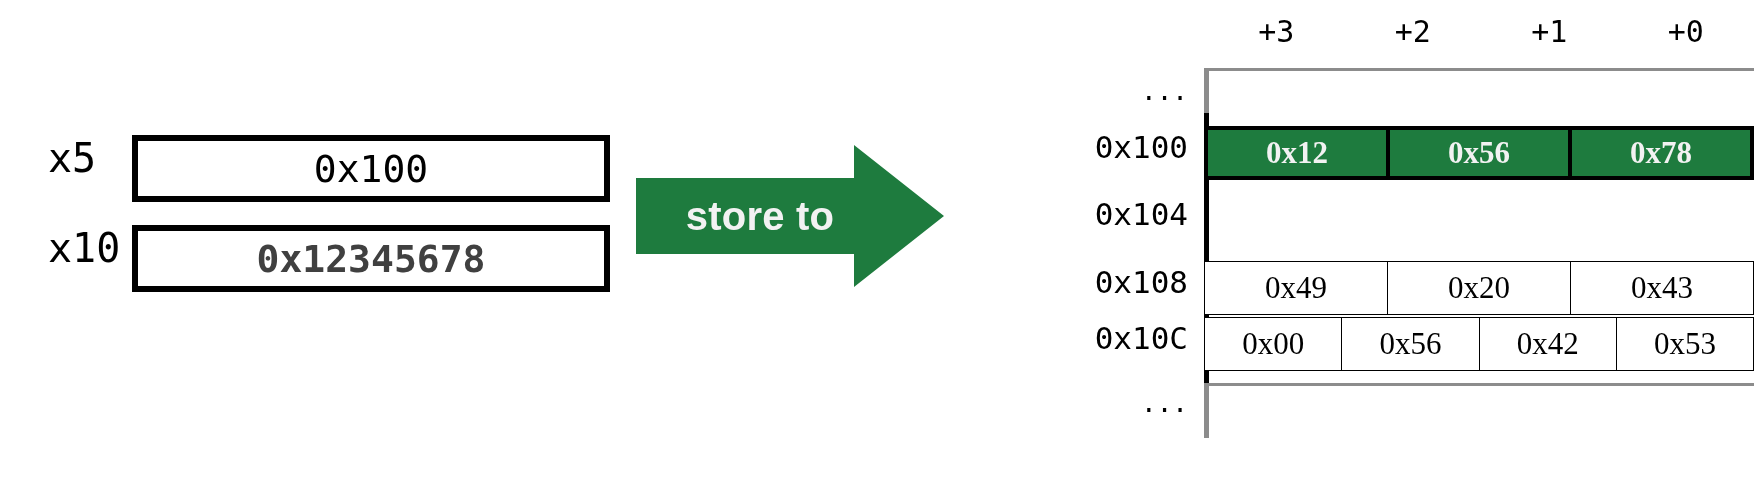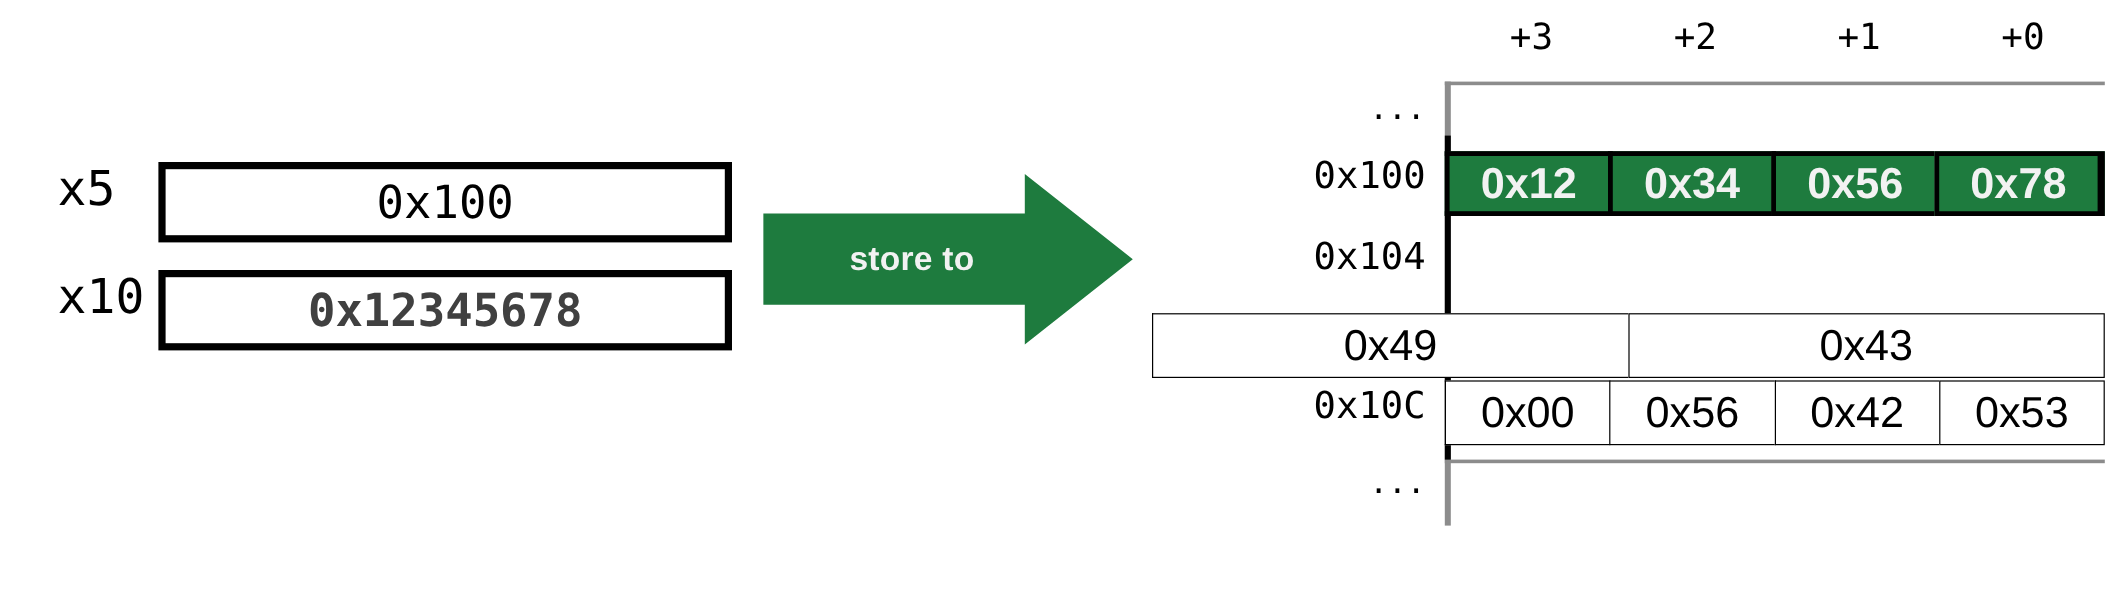--- a/index.html
+++ b/index.html
@@ -76,21 +76,21 @@
   .arrow-label {
     position: absolute;
     left: 0px;
     top: 0px;
     width: 248px;
     height: 152px;
     display: flex;
     align-items: center;
     justify-content: center;
     font-family: "Liberation Sans", sans-serif;
-    font-size: 28px;
+    font-size: 40px;
     font-weight: bold;
     color: #f2f2f2;
     letter-spacing: 0.2px;
     pointer-events: none;
   }
 
   
   #memory {
     position: absolute;
     left: 960px;
@@ -186,41 +186,41 @@
   }
   .cells {
     flex: 1;
     display: flex;
   }
   .cell {
     flex: 1;
     display: flex;
     align-items: center;
     justify-content: center;
-    font-family: Liberation Sans, sans-serif;
-    font-size: 36px;
+    font-family: Liberation Serif, serif;
+    font-size: 31px;
     color: #000000;
     background: #ffffff;
     border: 1.5px solid #000000;
     border-right: none;
     box-sizing: border-box;
     margin-top: 13px;
   }
   .cell:last-child { border-right: 1.5px solid #000000; }
 
   
   .mem-row.highlight .cell {
     background: #1e7b3e;
     color: #f2f2f2;
     font-weight: bold;
     border: 4px solid #000000;
     border-right: none;
   }
   .mem-row.highlight .cell:last-child {
-    border-right: 6px solid #000000;
+    border-right: 4px solid #000000;
   }
 
   
   #grid-left-edge {
     position: absolute;
     left: 244px;
     top: 113px;
     width: 5px;
     height: 270px;
     background: #000000;
@@ -268,33 +268,34 @@
   <div id="gray-bottom"></div>
   <div id="grid-left-edge"></div>
 
   <div class="ellipsis top">...</div>
   <div class="ellipsis bottom">...</div>
 
   <div class="mem-row row0 highlight">
     <div class="addr">0x100</div>
     <div class="cells">
       <div class="cell">0x12</div>
-      <div class="cell">0x34</div>
       <div class="cell">0x56</div>
       <div class="cell">0x78</div>
     </div>
   </div>
 
   <div class="mem-row row1">
     <div class="addr">0x104</div>
   </div>
 
   <div class="mem-row row2">
+    <div class="addr">0x108</div>
     <div class="cells">
       <div class="cell">0x49</div>
+      <div class="cell">0x20</div>
       <div class="cell">0x43</div>
     </div>
   </div>
 
   <div class="mem-row row3">
     <div class="addr">0x10C</div>
     <div class="cells">
       <div class="cell">0x00</div>
       <div class="cell">0x56</div>
       <div class="cell">0x42</div>

